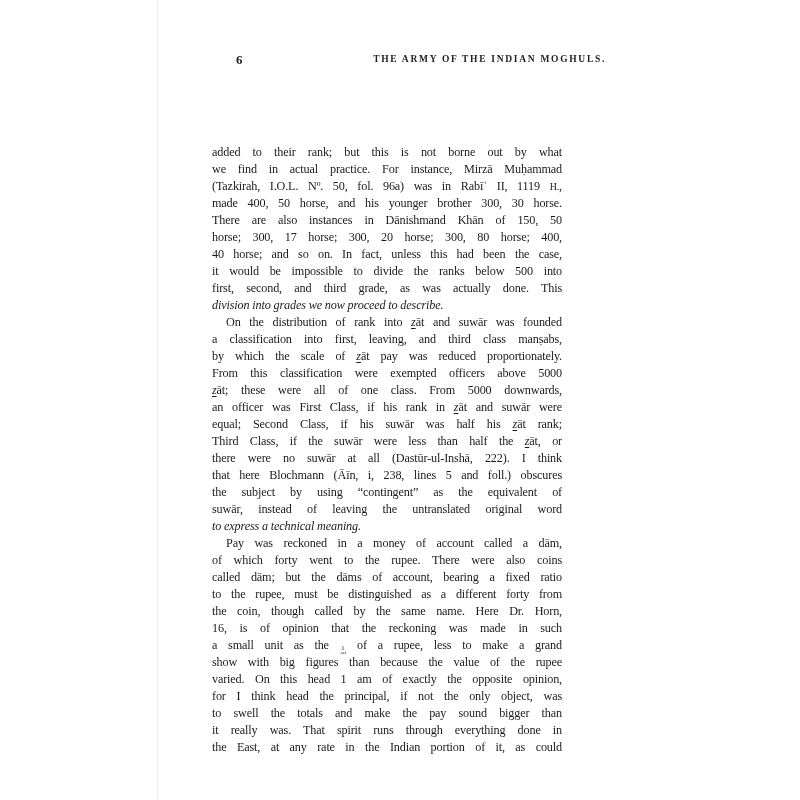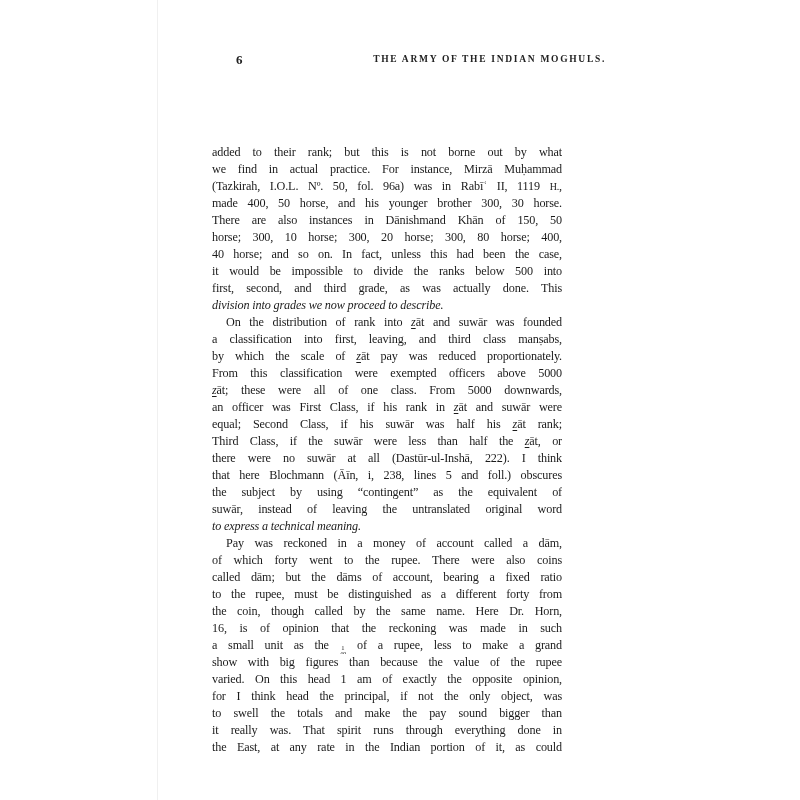--- a/index.html
+++ b/index.html
@@ -80,21 +80,21 @@
     <span class="page-number">6</span>
     <span class="running-title">THE ARMY OF THE INDIAN MOGHULS.</span>
   </div>
 
   <div class="text-block">
       <div class="line"><span class="st-r">added to their rank; but this is not borne out by what</span></div>
       <div class="line"><span class="st-r">we find in actual practice. For instance, Mirzā Muḥammad</span></div>
       <div class="line"><span class="st-r">(</span><span class="st-i">Tazkirah</span><span class="st-r">, I.O.L. Nº. 50, fol. 96</span><span class="st-i">a</span><span class="st-r">) was in Rabīʿ II, 1119 </span><span class="st-s">H.</span><span class="st-r">,</span></div>
       <div class="line"><span class="st-r">made 400, 50 horse, and his younger brother 300, 30 horse.</span></div>
       <div class="line"><span class="st-r">There are also instances in Dānishmand </span><span class="st-u">Kh</span><span class="st-r">ān of 150, 50</span></div>
-      <div class="line"><span class="st-r">horse; 300, 10 horse; 300, 20 horse; 300, 80 horse; 400,</span></div>
+      <div class="line"><span class="st-r">horse; 300, 17 horse; 300, 20 horse; 300, 80 horse; 400,</span></div>
       <div class="line"><span class="st-r">40 horse; and so on. In fact, unless this had been the case,</span></div>
       <div class="line"><span class="st-r">it would be impossible to divide the ranks below 500 into</span></div>
       <div class="line"><span class="st-r">first, second, and third grade, as was actually done. This</span></div>
       <div class="line end"><span class="st-r">division into grades we now proceed to describe.</span></div>
       <div class="line indent"><span class="st-r">On the distribution of rank into </span><span class="st-iu">z</span><span class="st-i">āt</span><span class="st-r"> and </span><span class="st-i">suwār</span><span class="st-r"> was founded</span></div>
       <div class="line"><span class="st-r">a classification into first, leaving, and third class </span><span class="st-i">manṣabs</span><span class="st-r">,</span></div>
       <div class="line"><span class="st-r">by which the scale of </span><span class="st-iu">z</span><span class="st-i">āt</span><span class="st-r"> pay was reduced proportionately.</span></div>
       <div class="line"><span class="st-r">From this classification were exempted officers above 5000</span></div>
       <div class="line"><span class="st-iu">z</span><span class="st-i">āt</span><span class="st-r">; these were all of one class. From 5000 downwards,</span></div>
       <div class="line"><span class="st-r">an officer was First Class, if his rank in </span><span class="st-iu">z</span><span class="st-i">āt</span><span class="st-r"> and </span><span class="st-i">suwār</span><span class="st-r"> were</span></div>

